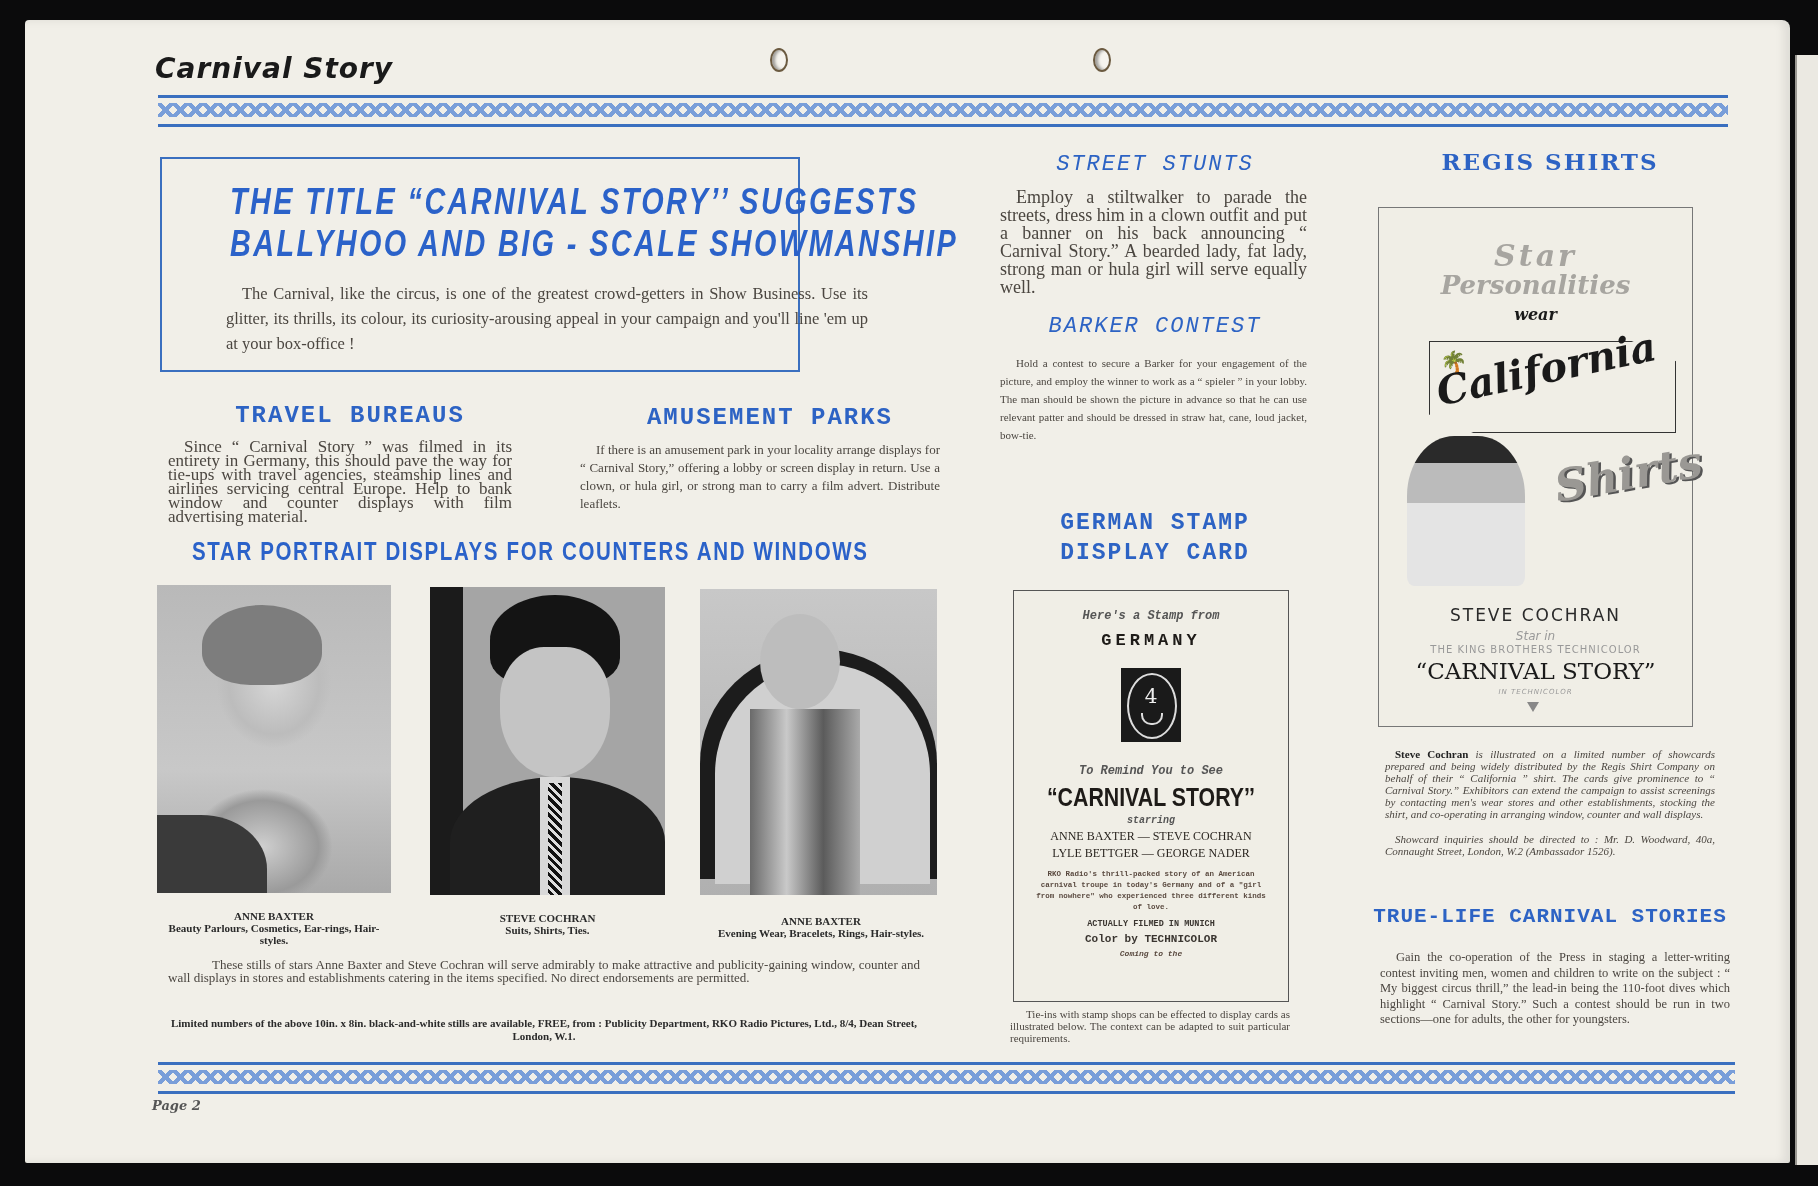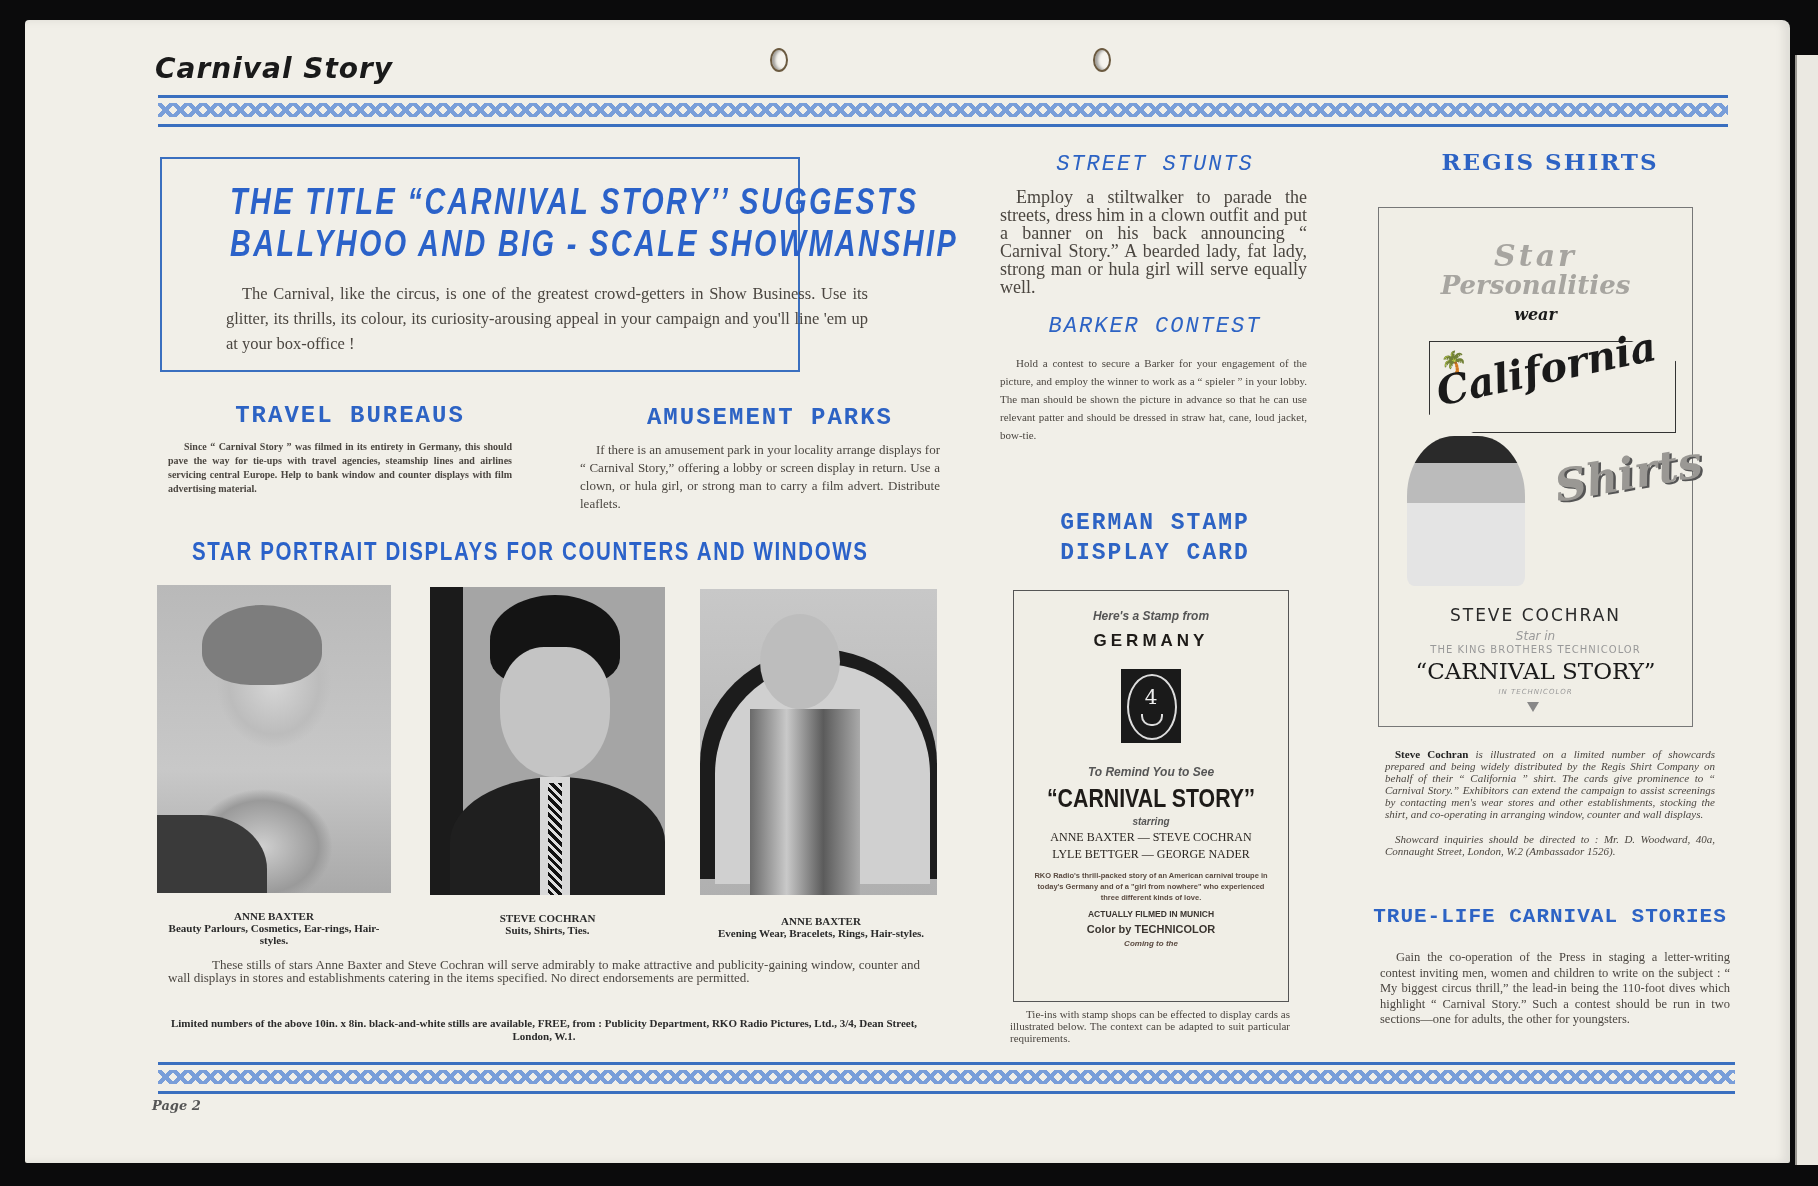--- a/index.html
+++ b/index.html
@@ -15,21 +15,21 @@
       linear-gradient(45deg,transparent 40%,#6d96d8 40%,#6d96d8 60%,transparent 60%),
       linear-gradient(-45deg,transparent 40%,#6d96d8 40%,#6d96d8 60%,transparent 60%);
     background-size:15px 14px;opacity:.9;}
   .blue-head{font-family:Liberation Mono, monospace;font-weight:bold;color:#2d63c4;letter-spacing:2px;text-align:center;}
   .condensed{font-family:"Liberation Sans",sans-serif;font-weight:bold;color:#2b62c9;transform:scaleX(.82);transform-origin:left top;white-space:nowrap;letter-spacing:2px;}
   .body-text{font-family:"Liberation Serif",serif;font-size:13.5px;line-height:17px;color:#4b4640;text-align:justify;text-indent:16px;}
   .title-box{left:160px;top:157px;width:640px;height:215px;border:2px solid #3a6fbf;box-sizing:border-box;}
   .photo{position:absolute;background:#888;overflow:hidden;}
   .caption{font-family:"Liberation Serif",serif;font-size:11px;line-height:12px;color:#2a2a2a;text-align:center;font-weight:bold;}
   .card{position:absolute;border:1.5px solid #555;box-sizing:border-box;background:#f0eee6;}
-  .stamp-text{text-align:center;font-family:Liberation Sans, sans-serif;color:#3a3530;}
+  .stamp-text{text-align:center;font-family:Liberation Mono, monospace;color:#3a3530;}
   .italic-small{font-style:italic;}
 </style>
 </head>
 <body>
 
 <div class="page"></div>
 <div class="next-page"></div>
 <div class="hole" style="left:770px;top:48px;"></div>
 <div class="hole" style="left:1093px;top:48px;"></div>
 
@@ -39,21 +39,21 @@
     <div class="pattern"></div>
   </div>
 
 <div class="abs title-box">
   <div class="condensed" style="position:absolute;left:68px;top:22px;font-size:36px;font-style:italic;letter-spacing:3px;transform:scaleX(.8);">THE  TITLE  “CARNIVAL  STORY’’  SUGGESTS</div>
   <div class="condensed" style="position:absolute;left:68px;top:64px;font-size:36px;font-style:italic;letter-spacing:3px;transform:scaleX(.8);">BALLYHOO  AND  BIG - SCALE  SHOWMANSHIP</div>
   <div class="body-text" style="position:absolute;left:64px;top:122px;width:642px;font-size:16.5px;line-height:25px;">The Carnival, like the circus, is one of the greatest crowd-getters in Show Business. Use its glitter, its thrills, its colour, its curiosity-arousing appeal in your campaign and you'll line 'em up at your box-office !</div>
 </div>
 
 <div class="abs blue-head" style="left:160px;top:402px;width:380px;font-size:24px;">TRAVEL  BUREAUS</div>
-<div class="abs body-text" style="left:168px;top:440px;width:344px;font-size:10px;line-height:14px;font-weight:bold;">Since “ Carnival Story ” was filmed in its entirety in Germany, this should pave the way for tie-ups with travel agencies, steamship lines and airlines servicing central Europe. Help to bank window and counter displays with film advertising material.</div>
+<div class="abs body-text" style="left:168px;top:440px;width:344px;font-size:17px;line-height:14px;">Since “ Carnival Story ” was filmed in its entirety in Germany, this should pave the way for tie-ups with travel agencies, steamship lines and airlines servicing central Europe. Help to bank window and counter displays with film advertising material.</div>
 
 <div class="abs blue-head" style="left:600px;top:404px;width:340px;font-size:24px;">AMUSEMENT  PARKS</div>
 <div class="abs body-text" style="left:580px;top:441px;width:360px;font-size:13px;line-height:18px;">If there is an amusement park in your locality arrange displays for “ Carnival Story,” offering a lobby or screen display in return. Use a clown, or hula girl, or strong man to carry a film advert. Distribute leaflets.</div>
 
 <div class="abs condensed" style="left:192px;top:537px;font-size:25px;letter-spacing:2px;">STAR  PORTRAIT  DISPLAYS  FOR  COUNTERS  AND  WINDOWS</div>
 
 <div class="photo" style="left:157px;top:585px;width:234px;height:308px;background:radial-gradient(ellipse 35% 30% at 50% 32%,#d6d6d6 0%,#bcbcbc 55%,transparent 70%),radial-gradient(ellipse 40% 25% at 45% 85%,#cfcfcf 0%,#9a9a9a 60%,transparent 75%),linear-gradient(180deg,#b9b9b9,#c8c8c8 60%,#a9a9a9);">
   <div style="position:absolute;left:45px;top:20px;width:120px;height:80px;border-radius:50% 50% 40% 40%;background:#7d7d7d;"></div>
   <div style="position:absolute;left:0;top:230px;width:110px;height:90px;border-radius:0 60% 0 0;background:#3a3a3a;"></div>
 </div>
@@ -78,21 +78,21 @@
 <div class="abs caption" style="left:430px;top:912px;width:235px;">
   <div>STEVE COCHRAN</div>
   <div>Suits, Shirts, Ties.</div>
 </div>
 <div class="abs caption" style="left:690px;top:915px;width:262px;">
   <div>ANNE BAXTER</div>
   <div>Evening Wear, Bracelets, Rings, Hair-styles.</div>
 </div>
 
 <div class="abs body-text" style="left:168px;top:958px;width:752px;font-size:13px;line-height:13px;text-indent:44px;">These stills of stars Anne Baxter and Steve Cochran will serve admirably to make attractive and publicity-gaining window, counter and wall displays in stores and establishments catering in the items specified.  No direct endorsements are permitted.</div>
-<div class="abs caption" style="left:168px;top:1017px;width:752px;font-size:11px;line-height:13px;">Limited numbers of the above 10in. x 8in. black-and-white stills are available, FREE, from : Publicity Department, RKO Radio Pictures, Ltd., 3/4, Dean Street, London, W.1.</div>
+<div class="abs caption" style="left:168px;top:1017px;width:752px;font-size:11px;line-height:13px;">Limited numbers of the above 10in. x 8in. black-and-white stills are available, FREE, from : Publicity Department, RKO Radio Pictures, Ltd., 8/4, Dean Street, London, W.1.</div>
 
 <div class="abs blue-head" style="left:1000px;top:152px;width:310px;font-size:22px;font-style:italic;font-weight:normal;">STREET   STUNTS</div>
 <div class="abs body-text" style="left:1000px;top:188px;width:307px;font-size:18px;line-height:18px;">Employ a stiltwalker to parade the streets, dress him in a clown outfit and put a banner on his back announcing “ Carnival Story.”  A bearded lady, fat lady, strong man or hula girl will serve equally well.</div>
 
 <div class="abs blue-head" style="left:1000px;top:314px;width:310px;font-size:22px;font-style:italic;font-weight:normal;">BARKER  CONTEST</div>
 <div class="abs body-text" style="left:1000px;top:354px;width:307px;font-size:11px;line-height:18px;">Hold a contest to secure a Barker for your engagement of the picture, and employ the winner to work as a “ spieler ” in your lobby.  The man should be shown the picture in advance so that he can use relevant patter and should be dressed in straw hat, cane, loud jacket, bow-tie.</div>
 
 <div class="abs blue-head" style="left:1000px;top:508px;width:310px;font-size:23px;line-height:30px;">
   <div>GERMAN  STAMP</div>
   <div>DISPLAY  CARD</div>

